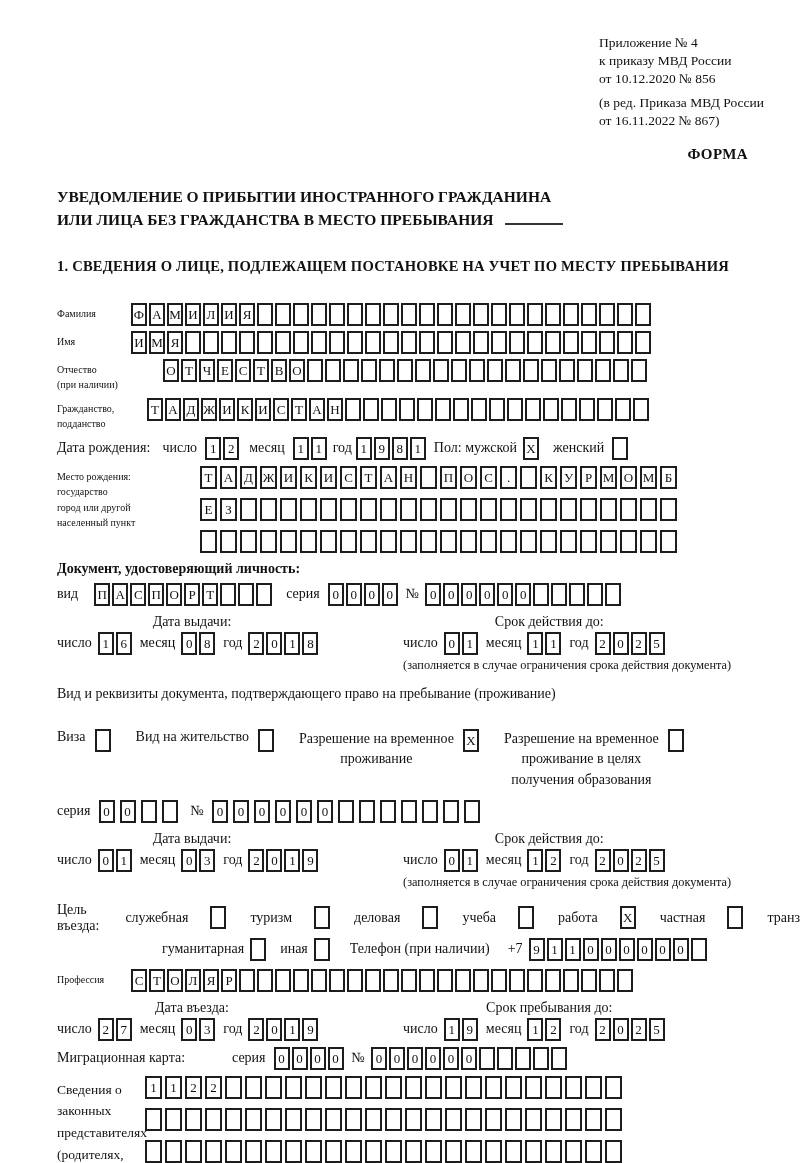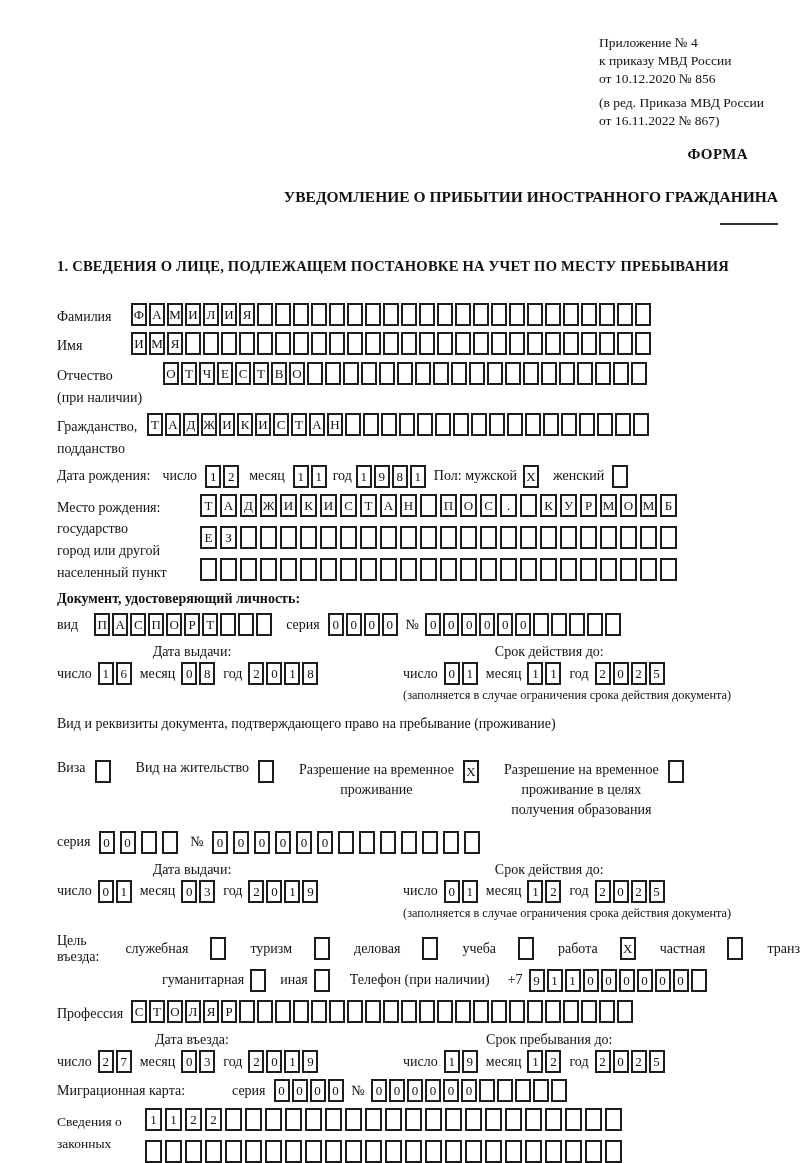--- a/index.html
+++ b/index.html
@@ -9,26 +9,26 @@
     font-family:"Liberation Serif","DejaVu Serif",serif;
     color:#111;
   }
   .page{padding:34px 22px 16px 57px}
   
   .annex{display:flex;justify-content:flex-end;padding-right:14px}
   .annex-inner{font-size:13.5px;line-height:1.35;text-align:left}
   .annex-gap{height:5px}
   .forma{font-weight:bold;font-size:15px;text-align:right;padding-right:30px;margin-top:16px;letter-spacing:.4px}
   
-  .title{text-align:right;font-weight:bold;font-size:15.5px;line-height:1.5;margin-top:22px}
+  .title{text-align:left;font-weight:bold;font-size:15.5px;line-height:1.5;margin-top:22px}
   .blank-line{display:inline-block;width:58px;height:14px;border-bottom:2px solid #333;margin-left:12px}
   .sec-head{font-weight:bold;font-size:14.6px;letter-spacing:.2px;margin-top:26px;margin-bottom:28px}
   
   .frow{display:flex;align-items:flex-start;margin-bottom:5px}
-  .flabel{flex:0 0 auto;font-size:14px;line-height:1.55;padding-top:3px}
+  .flabel{flex:0 0 auto;font-size:10px;line-height:1.55;padding-top:3px}
   .w74{width:74px}.w106{width:106px}.w90{width:90px}.w143{width:143px}.w88{width:88px}
   .boxes{display:flex;flex:0 0 auto}
   .box{
     display:inline-flex;align-items:center;justify-content:center;flex:0 0 auto;
     width:16px;height:23px;border:2px solid #1d1d1d;margin-right:2px;
     font-size:13px;line-height:1;background:#fff;
   }
   .bp24 .box{width:17px;margin-right:3px}
   .sp .box{margin-right:5px}
   .stack{display:flex;flex-direction:column;row-gap:9px}
@@ -68,21 +68,21 @@
       <div>от 10.12.2020 № 856</div>
       <div class="annex-gap"></div>
       <div>(в ред. Приказа МВД России</div>
       <div>от 16.11.2022 № 867)</div>
     </div>
   </div>
   <div class="forma">ФОРМА</div>
 
   <div class="title">
     <div>УВЕДОМЛЕНИЕ О ПРИБЫТИИ ИНОСТРАННОГО ГРАЖДАНИНА</div>
-    <div><span class="blank-line"></span></div>
+    <div><span>ИЛИ ЛИЦА БЕЗ ГРАЖДАНСТВА В МЕСТО ПРЕБЫВАНИЯ</span><span class="blank-line"></span></div>
   </div>
 
   <div class="sec-head">1. СВЕДЕНИЯ О ЛИЦЕ, ПОДЛЕЖАЩЕМ ПОСТАНОВКЕ НА УЧЕТ ПО МЕСТУ ПРЕБЫВАНИЯ</div>
 
   <div class="frow">
     <div class="flabel w74">Фамилия</div>
     <div class="boxes">
         <span class="box">Ф</span>
         <span class="box">А</span>
         <span class="box">М</span>

